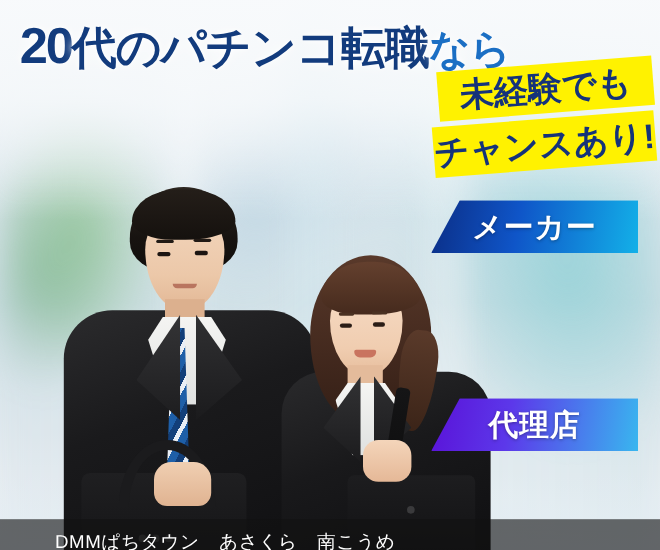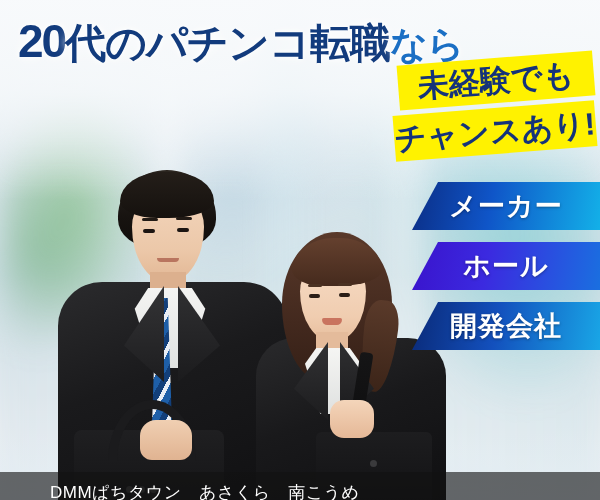--- a/index.html
+++ b/index.html
@@ -202,21 +202,21 @@
   .badge{
     position:absolute;background:#fff200;color:#15337a;
     font-weight:bold;white-space:nowrap;line-height:1;
     display:flex;align-items:center;justify-content:center;
   }
   .badge-1{left:398px;top:58px;width:196px;height:45px;font-size:31px;transform:rotate(-4.5deg);}
   .badge-2{left:394px;top:108px;width:202px;height:46px;font-size:31px;transform:rotate(-4.5deg);}
 
   
   .cat-btn{
-    position:absolute;left:412px;width:188px;height:48px;
+    position:absolute;left:392px;width:188px;height:48px;
     display:flex;align-items:center;justify-content:center;
     clip-path:polygon(26px 0%,100% 0%,100% 100%,0% 100%);
     color:#ffffff;font-size:27px;font-weight:bold;letter-spacing:1px;
     text-shadow:0 1px 3px rgba(0,0,0,.35);
     text-align:right;
   }
   .cat-1{top:182px;background:linear-gradient(100deg,#0b2e86 0%,#0f55c8 42%,#13b0e8 100%);}
   .cat-2{top:242px;background:linear-gradient(100deg,#3a13cc 0%,#3b2ae0 40%,#1a6fe0 100%);}
   .cat-3{top:302px;background:linear-gradient(100deg,#0a2a78 0%,#1350bd 45%,#19a6e6 100%);}
   .cat-4{top:362px;background:linear-gradient(100deg,#5a12d8 0%,#5c38ea 38%,#39b6ef 100%);}
@@ -291,20 +291,19 @@
   <div class="headline">
     <span class="num">20</span><span>代のパチンコ転職</span><span class="nara">なら</span>
   </div>
 
   <div class="swoosh"></div>
 
   <div class="badge badge-1">未経験でも</div>
   <div class="badge badge-2">チャンスあり!</div>
 
   <div class="cat-btn cat-1">メーカー</div>
-  <div class="cat-btn cat-2">ホール</div>
-  <div class="cat-btn cat-3">開発会社</div>
+  <div class="cat-btn cat-4">代理店</div>
 
   <div class="caption">
     <span>DMMぱちタウン　あさくら　南こうめ</span>
   </div>
 
 </div>
 
 </body></html>

